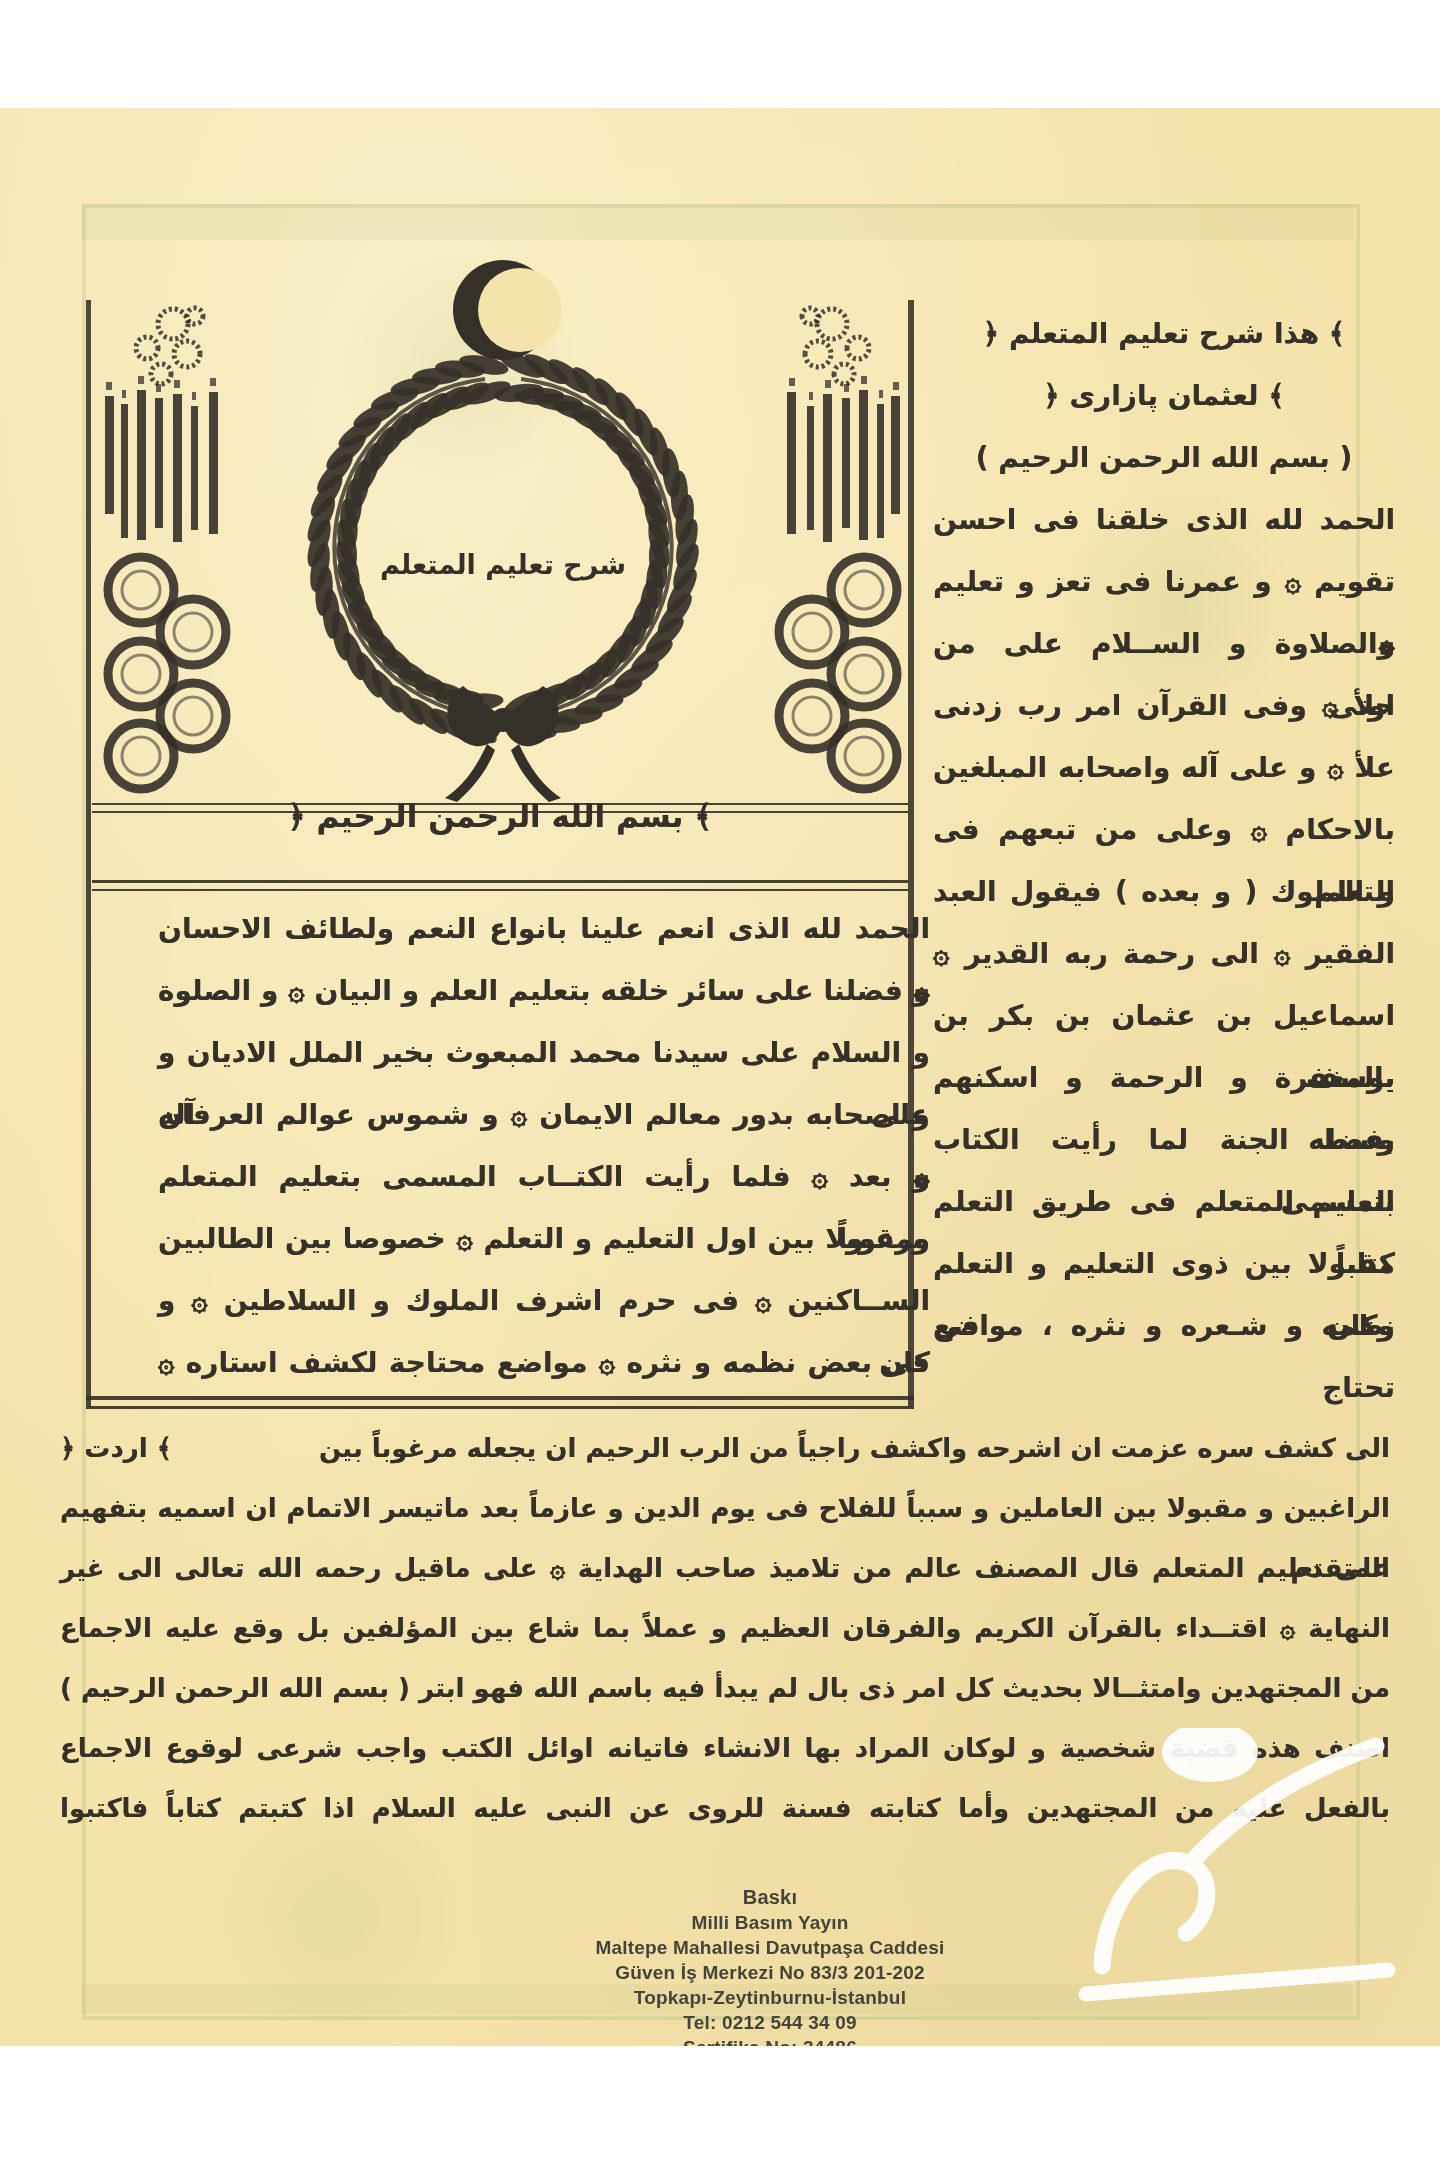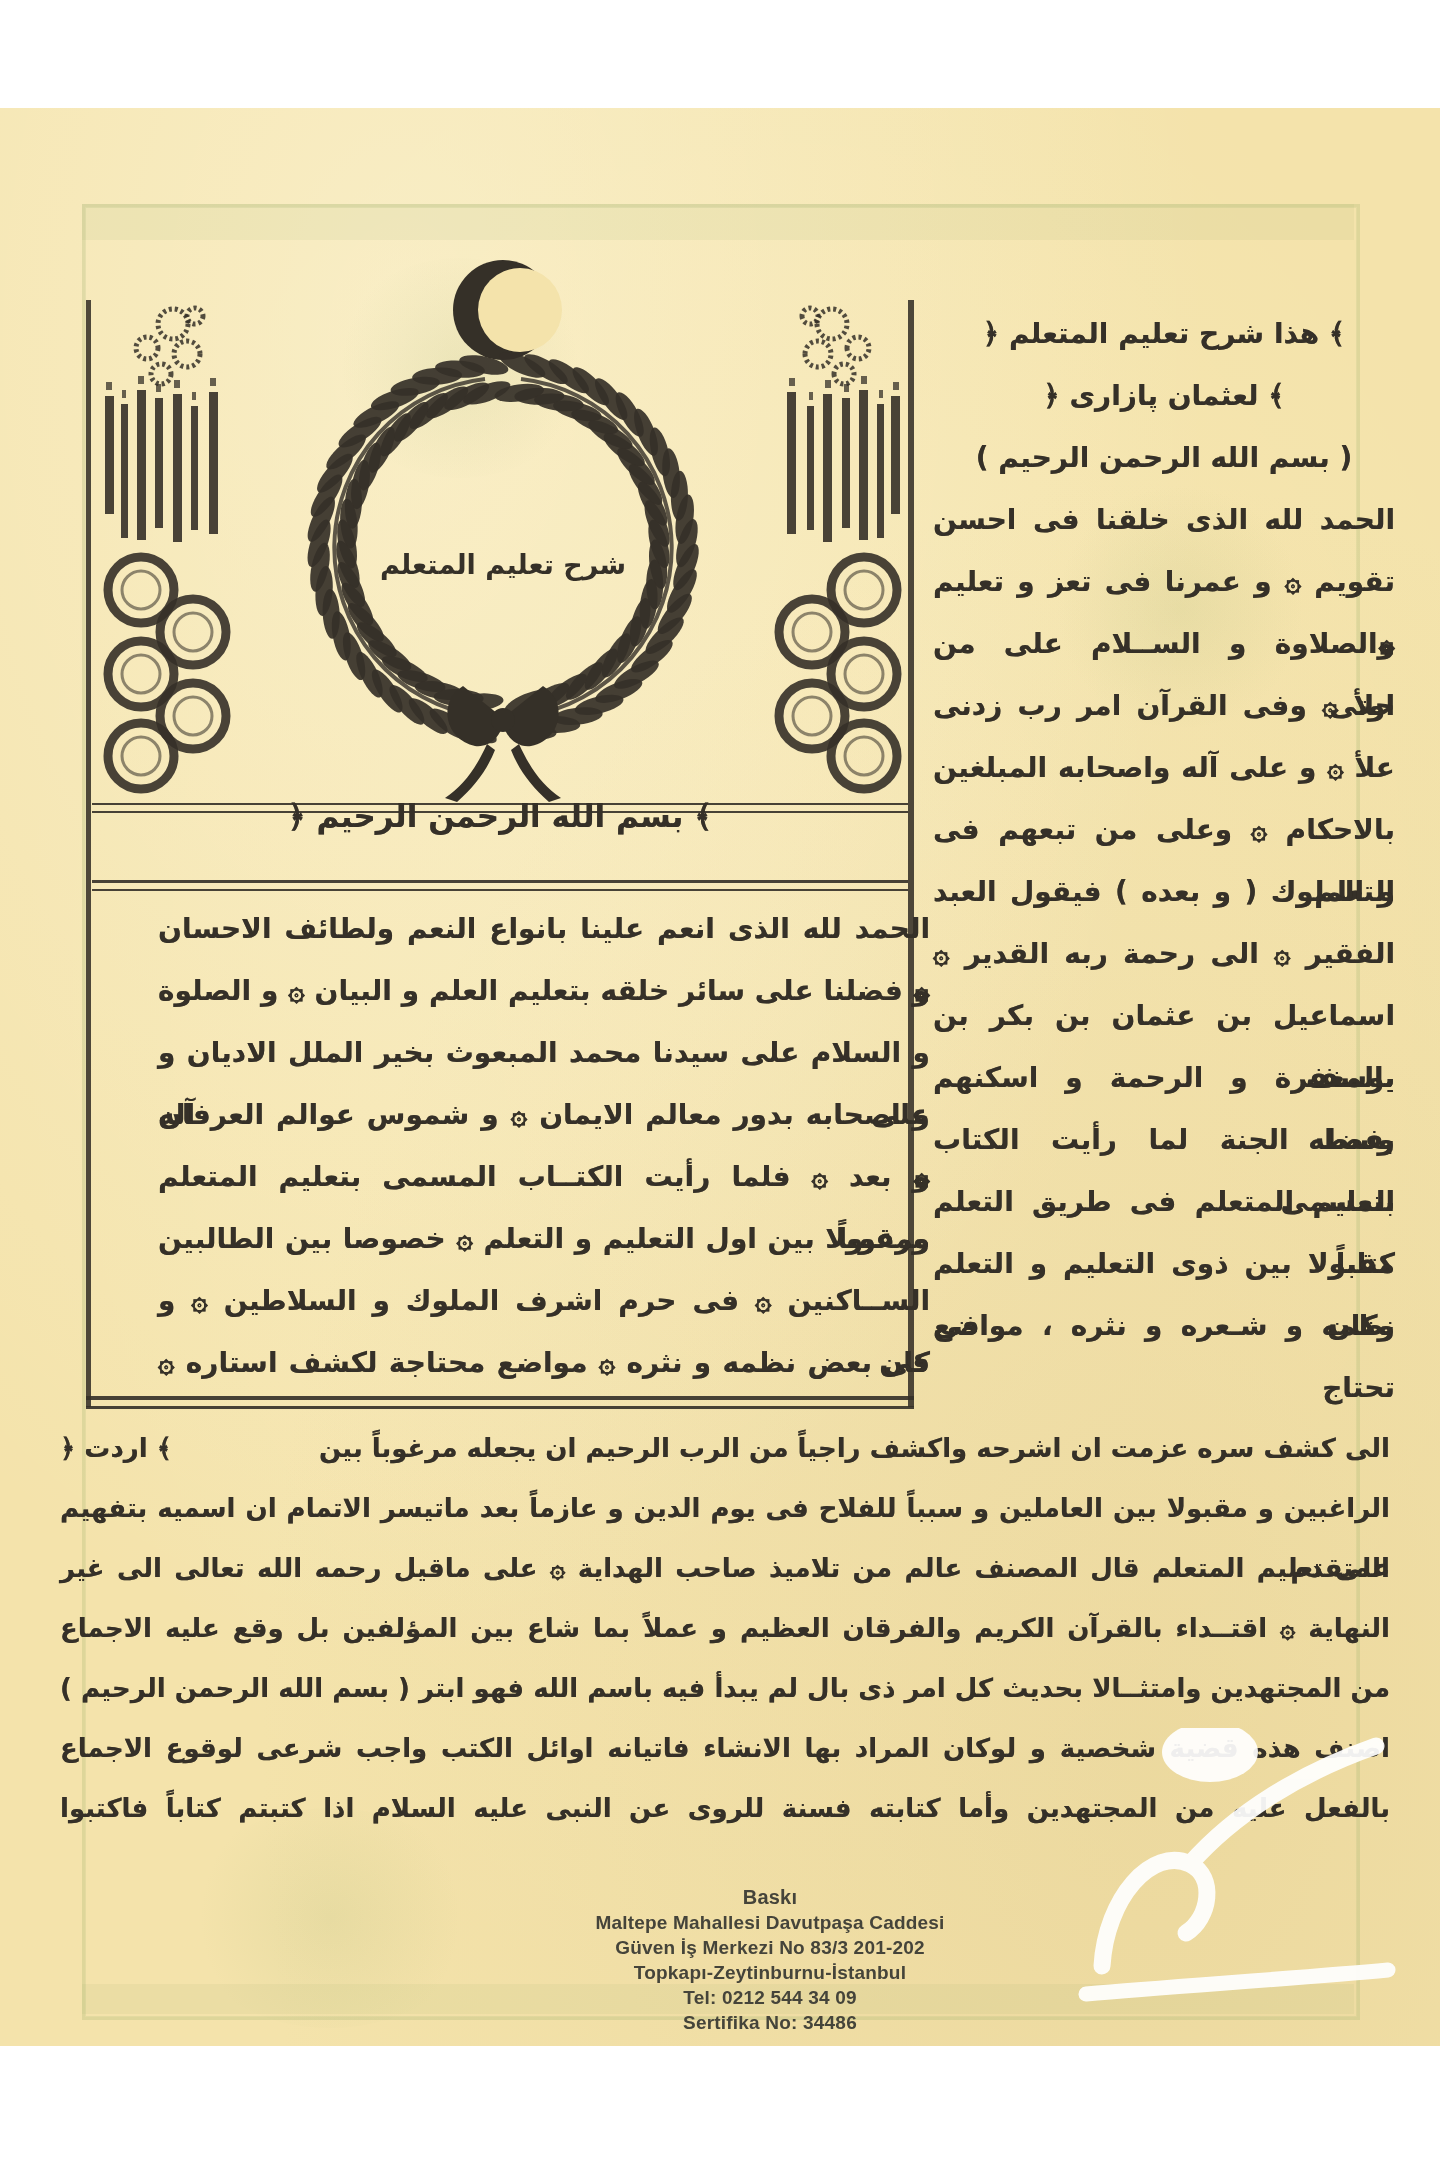--- a/index.html
+++ b/index.html
@@ -313,20 +313,21 @@
       <div class="just">الراغبين و مقبولا بين العاملين و سبباً للفلاح فى يوم الدين و عازماً بعد ماتيسر الاتمام ان اسميه بتفهيم المتقدم</div>
       <div class="just">على تعليم المتعلم قال المصنف عالم من تلاميذ صاحب الهداية ۞ على ماقيل رحمه الله تعالى الى غير</div>
       <div class="just">النهاية ۞ اقتــداء بالقرآن الكريم والفرقان العظيم و عملاً بما شاع بين المؤلفين بل وقع عليه الاجماع</div>
       <div class="just">من المجتهدين وامتثــالا بحديث كل امر ذى بال لم يبدأ فيه باسم الله فهو ابتر ( بسم الله الرحمن الرحيم )</div>
       <div class="just">اصنف هذه قضية شخصية و لوكان المراد بها الانشاء فاتيانه اوائل الكتب واجب شرعى لوقوع الاجماع</div>
       <div class="just">بالفعل عليه من المجتهدين وأما كتابته فسنة للروى عن النبى عليه السلام اذا كتبتم كتاباً فاكتبوا</div>
     </div>
 
     <div class="publisher">
       <div class="p-label">Baskı</div>
+      <div>Milli Basım Yayın</div>
       <div>Maltepe Mahallesi Davutpaşa Caddesi</div>
       <div>Güven İş Merkezi No 83/3 201-202</div>
       <div>Topkapı-Zeytinburnu-İstanbul</div>
       <div>Tel: 0212 544 34 09</div>
       <div>Sertifika No: 34486</div>
     </div>
 
     <svg style="position:absolute;left:1040px;top:1620px;" width="400" height="330" viewBox="0 0 400 330">
       <ellipse cx="170" cy="24" rx="48" ry="30" fill="#ffffff" opacity=".92"></ellipse>
       <g fill="none" stroke="#ffffff" stroke-width="17" stroke-linecap="round" opacity=".93">

